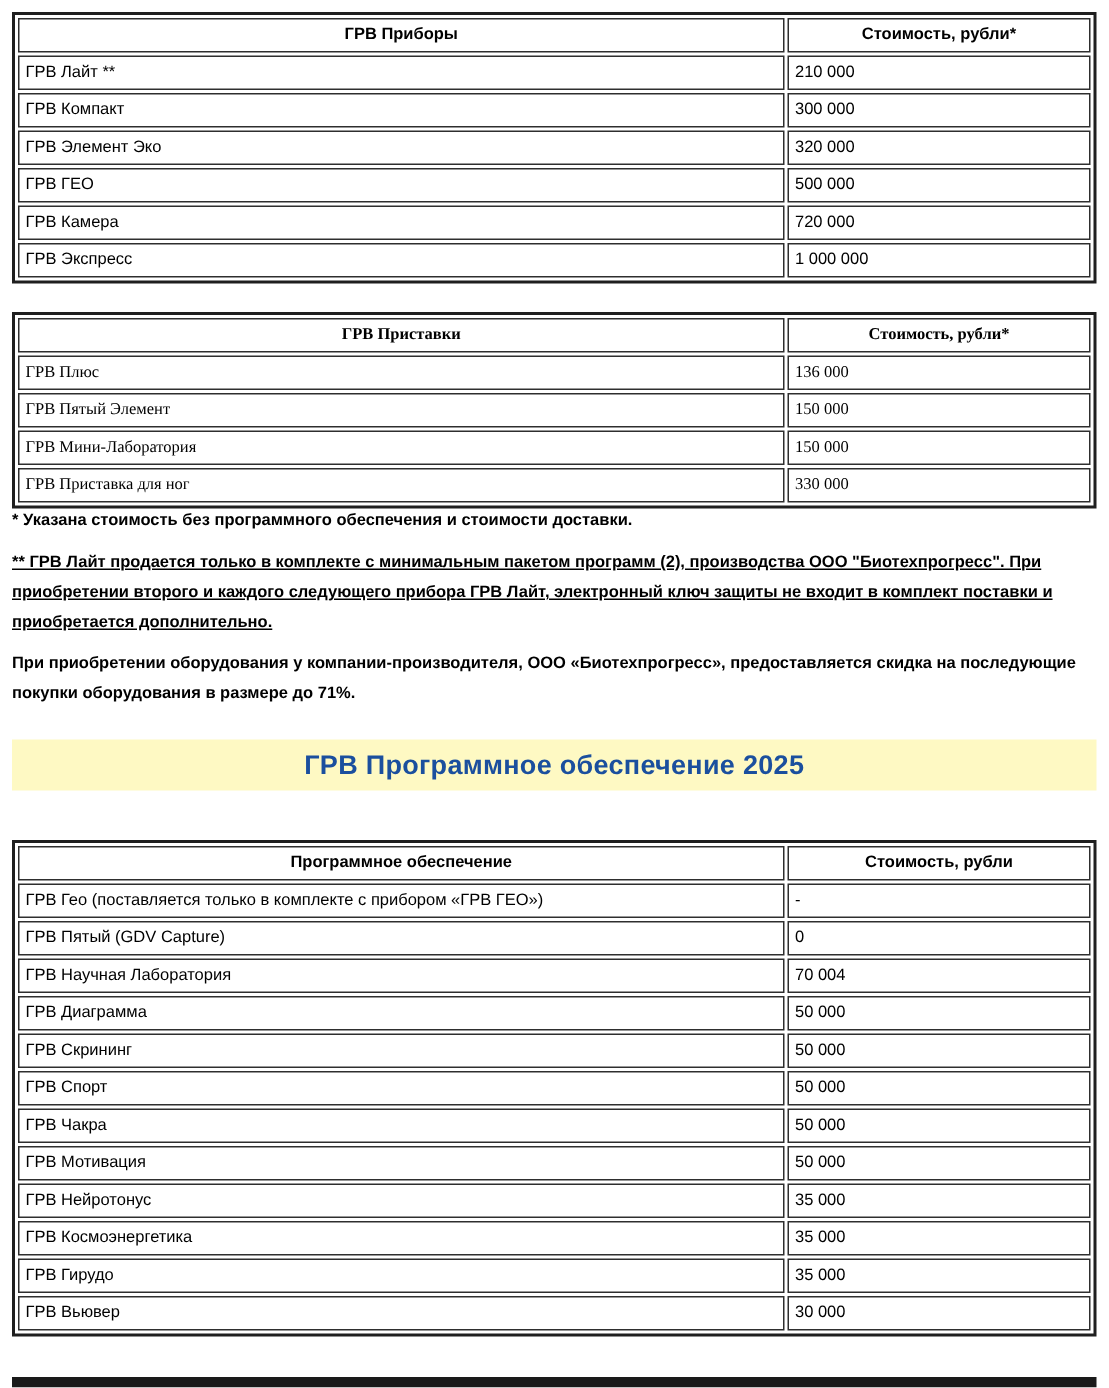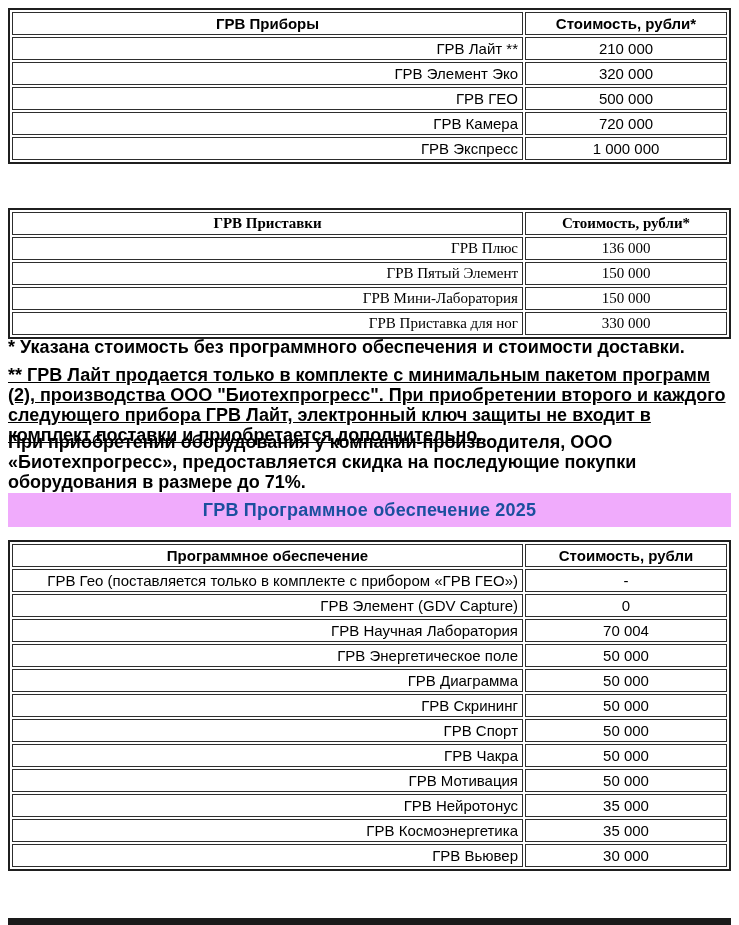--- a/index.html
+++ b/index.html
@@ -11,33 +11,33 @@
     background: #ffffff;
   }
   .price-table {
     position: absolute; left: 8px; width: 723px;
     border-collapse: separate; border-spacing: 2px;
     border: 2px solid #1f1f1f; background: #ffffff;
     table-layout: fixed;
   }
   .price-table th, .price-table td {
     border: 1px solid #2e2e2e;
-    font-size: 15px; height: 21px; line-height: 21px;
+    font-size: 11px; height: 21px; line-height: 21px;
     padding: 0 4px; overflow: hidden; white-space: nowrap;
     background: #ffffff;
   }
   .price-table th { font-weight: bold; text-align: center; }
-  .price-table td.c1 { text-align: right; }
-  .price-table td.c2 { text-align: center; }
+  .price-table td.c1 { text-align: left; }
+  .price-table td.c2 { }
   .t1 { top: 8px; }
   .t2 { top: 208px; font-family: Liberation Serif, serif; }
-  .t3 { top: 540px; }
+  .t3 { top: 560px; }
   .note {
     position: absolute; left: 8px; width: 726px; margin: 0;
-    font-weight: bold; font-size: 18px; line-height: 20px; color: #000;
+    font-weight: bold; font-size: 11px; line-height: 20px; color: #000;
   }
   .note1 { top: 337px; }
   .note2 { top: 365px; text-decoration: underline; }
   .note3 { top: 432px; }
   .banner {
     position: absolute; left: 8px; top: 493px; width: 723px; height: 34px;
     display: flex; align-items: center; justify-content: center;
     font-weight: bold; font-size: 18px; letter-spacing: 0.2px;
   }
   .cutoff {
@@ -58,20 +58,24 @@
     <thead>
       <tr>
         <th class="c1">ГРВ Приборы</th>
         <th class="c2">Стоимость, рубли*</th>
       </tr>
     </thead>
     <tbody>
         <tr>
           <td class="c1">ГРВ Лайт **</td>
           <td class="c2">210 000</td>
+        </tr>
+        <tr>
+          <td class="c1">ГРВ Компакт</td>
+          <td class="c2">300 000</td>
         </tr>
         <tr>
           <td class="c1">ГРВ Элемент Эко</td>
           <td class="c2">320 000</td>
         </tr>
         <tr>
           <td class="c1">ГРВ ГЕО</td>
           <td class="c2">500 000</td>
         </tr>
         <tr>
@@ -113,51 +117,47 @@
           <td class="c1">ГРВ Приставка для ног</td>
           <td class="c2">330 000</td>
         </tr>
       </tbody>
   </table>
 
   <p class="note note1">* Указана стоимость без программного обеспечения и стоимости доставки.</p>
   <p class="note note2">** ГРВ Лайт продается только в комплекте с минимальным пакетом программ (2), производства ООО "Биотехпрогресс". При приобретении второго и каждого следующего прибора ГРВ Лайт, электронный ключ защиты не входит в комплект поставки и приобретается дополнительно.</p>
   <p class="note note3">При приобретении оборудования у компании-производителя, ООО «Биотехпрогресс», предоставляется скидка на последующие покупки оборудования в размере до 71%.</p>
 
-  <div class="banner" style="background: #f0abfc; color: rgb(27, 79, 158); text-align: right;">
+  <div class="banner" style="background: #fef9c3; color: rgb(27, 79, 158); text-align: right;">
     <span>ГРВ Программное обеспечение 2025</span>
   </div>
 
   <table class="price-table t3">
     <colgroup>
         <col style="width:511px">
         <col style="width:202px">
       </colgroup>
     <thead>
       <tr>
         <th class="c1">Программное обеспечение</th>
         <th class="c2">Стоимость, рубли</th>
       </tr>
     </thead>
     <tbody>
         <tr>
           <td class="c1">ГРВ Гео (поставляется только в комплекте с прибором «ГРВ ГЕО»)</td>
           <td class="c2">-</td>
         </tr>
         <tr>
-          <td class="c1">ГРВ Элемент (GDV Capture)</td>
+          <td class="c1">ГРВ Пятый (GDV Capture)</td>
           <td class="c2">0</td>
         </tr>
         <tr>
           <td class="c1">ГРВ Научная Лаборатория</td>
           <td class="c2">70 004</td>
-        </tr>
-        <tr>
-          <td class="c1">ГРВ Энергетическое поле</td>
-          <td class="c2">50 000</td>
         </tr>
         <tr>
           <td class="c1">ГРВ Диаграмма</td>
           <td class="c2">50 000</td>
         </tr>
         <tr>
           <td class="c1">ГРВ Скрининг</td>
           <td class="c2">50 000</td>
         </tr>
         <tr>
@@ -174,20 +174,24 @@
         </tr>
         <tr>
           <td class="c1">ГРВ Нейротонус</td>
           <td class="c2">35 000</td>
         </tr>
         <tr>
           <td class="c1">ГРВ Космоэнергетика</td>
           <td class="c2">35 000</td>
         </tr>
         <tr>
+          <td class="c1">ГРВ Гирудо</td>
+          <td class="c2">35 000</td>
+        </tr>
+        <tr>
           <td class="c1">ГРВ Вьювер</td>
           <td class="c2">30 000</td>
         </tr>
       </tbody>
   </table>
 
   <div class="cutoff"></div>
 
 </div>
 

